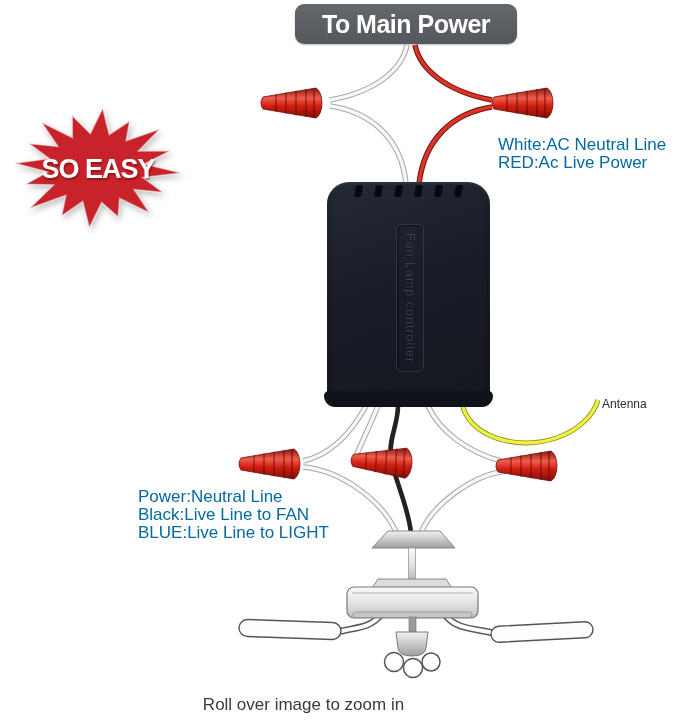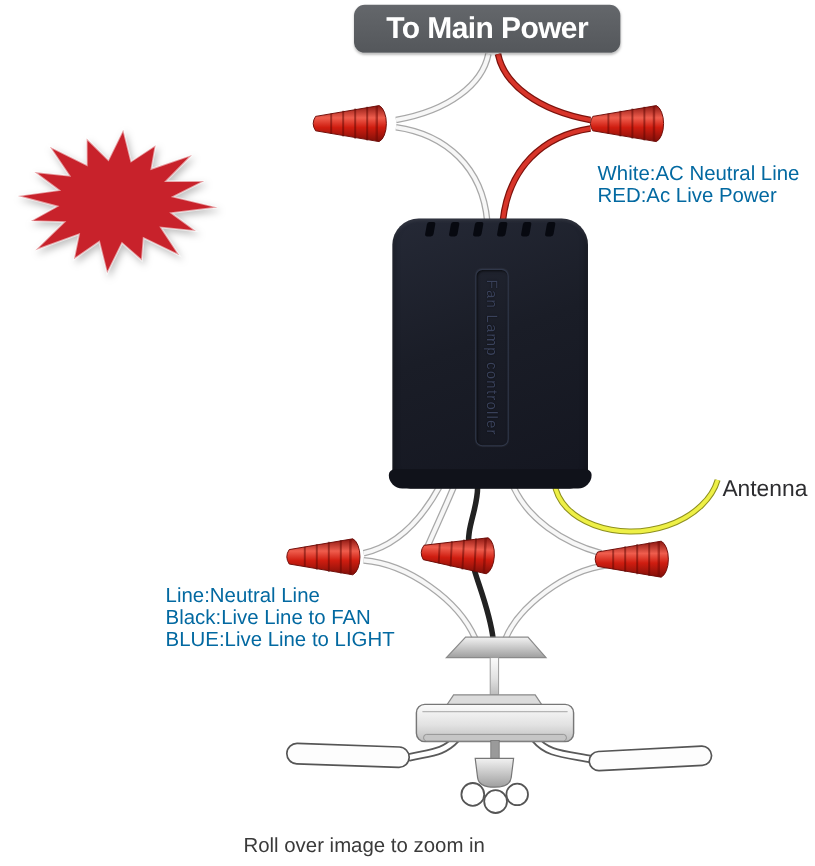--- a/index.html
+++ b/index.html
@@ -21,21 +21,21 @@
   .star-wrap svg{filter:drop-shadow(2px 3px 3px rgba(0,0,0,0.25));}
   .star-text{
     left:18px;top:154px;width:160px;text-align:center;
     color:#ffffff;font-weight:bold;font-size:27px;letter-spacing:-1px;
     text-shadow:1px 2px 2px rgba(80,0,0,0.45);
   }
   
   .legend{color:#0369a1;font-size:17px;line-height:18px;white-space:nowrap;}
   .legend-top{left:498px;top:136px;}
   .legend-bottom{left:138px;top:488px;}
-  .antenna-label{left:602px;top:397px;color:#2d2d30;font-size:19px;}
+  .antenna-label{left:602px;top:397px;color:#2d2d30;font-size:12px;}
   .caption{left:0;top:695px;width:607px;text-align:center;color:#3a3a3a;font-size:17px;}
   
   .controller{
     left:327px;top:182px;width:163px;height:225px;
     background:linear-gradient(160deg,#252936 0%,#1a1d27 45%,#141620 100%);
     border-radius:22px 22px 15px 15px;
     box-shadow:inset 0 2px 3px rgba(255,255,255,0.08), inset 0 -4px 6px rgba(0,0,0,0.5);
   }
   .controller .flange{
     position:absolute;left:-3px;right:-3px;bottom:0;height:16px;
@@ -168,20 +168,21 @@
         <circle cx="413" cy="668" r="9.5" fill="#ffffff" stroke="#555555" stroke-width="1.5"></circle>
       </g>
     </g>
   </svg>
 
   <div class="abs star-wrap">
     <svg width="180" height="132" viewBox="0 0 180 132">
       <polygon id="star-poly" points="94.7,4.2 101.3,30.5 121.7,17.0 118.2,36.7 152.0,25.1 130.5,47.0 162.3,46.8 136.4,60.0 173.4,68.9 134.9,73.5 155.3,88.6 126.2,85.6 141.4,108.8 111.7,94.4 110.2,113.1 93.7,98.6 81.3,123.8 74.7,97.5 53.6,112.1 57.8,91.3 21.5,104.5 45.5,81.0 17.7,80.2 39.6,68.0 6.8,59.3 41.1,54.5 20.7,39.4 49.8,42.4 33.5,18.3 64.3,33.6 64.2,11.5 82.3,29.4" fill="#c8222b" stroke="rgba(255,255,255,0.55)" stroke-width="1.5"></polygon>
     </svg>
   </div>
+  <div class="abs star-text">SO EASY</div>
 
   <div class="abs power-badge">
     <span>To Main Power</span>
   </div>
 
   <div class="abs controller">
     <div class="flange"></div>
     <div class="vents">
       <span></span>
       <span></span>
@@ -194,20 +195,20 @@
   </div>
 
   <div class="abs legend legend-top">
     <div>White:AC Neutral Line</div>
     <div>RED:Ac Live Power</div>
   </div>
 
   <div class="abs antenna-label">Antenna</div>
 
   <div class="abs legend legend-bottom">
-    <div>Line:Neutral Line</div>
+    <div>Power:Neutral Line</div>
     <div>Black:Live Line to FAN</div>
     <div>BLUE:Live Line to LIGHT</div>
   </div>
 
   <div class="abs caption">Roll over image to zoom in</div>
 
 </div>
 
 </body></html>

